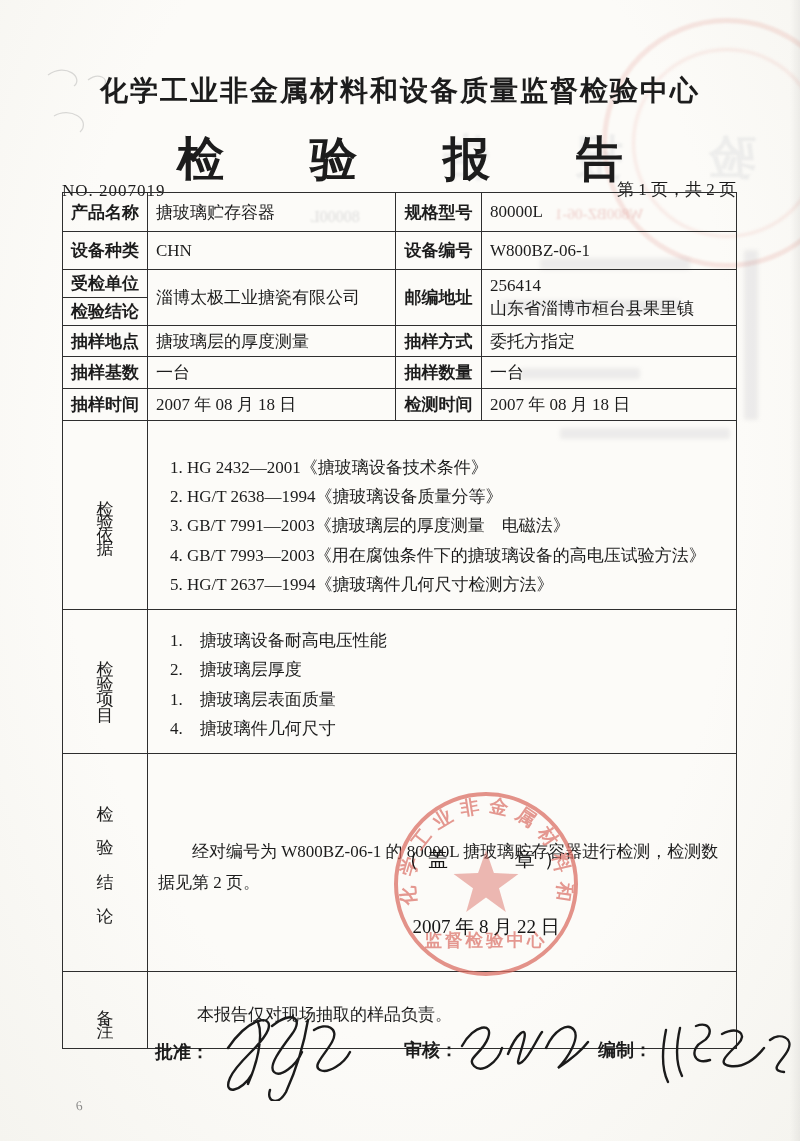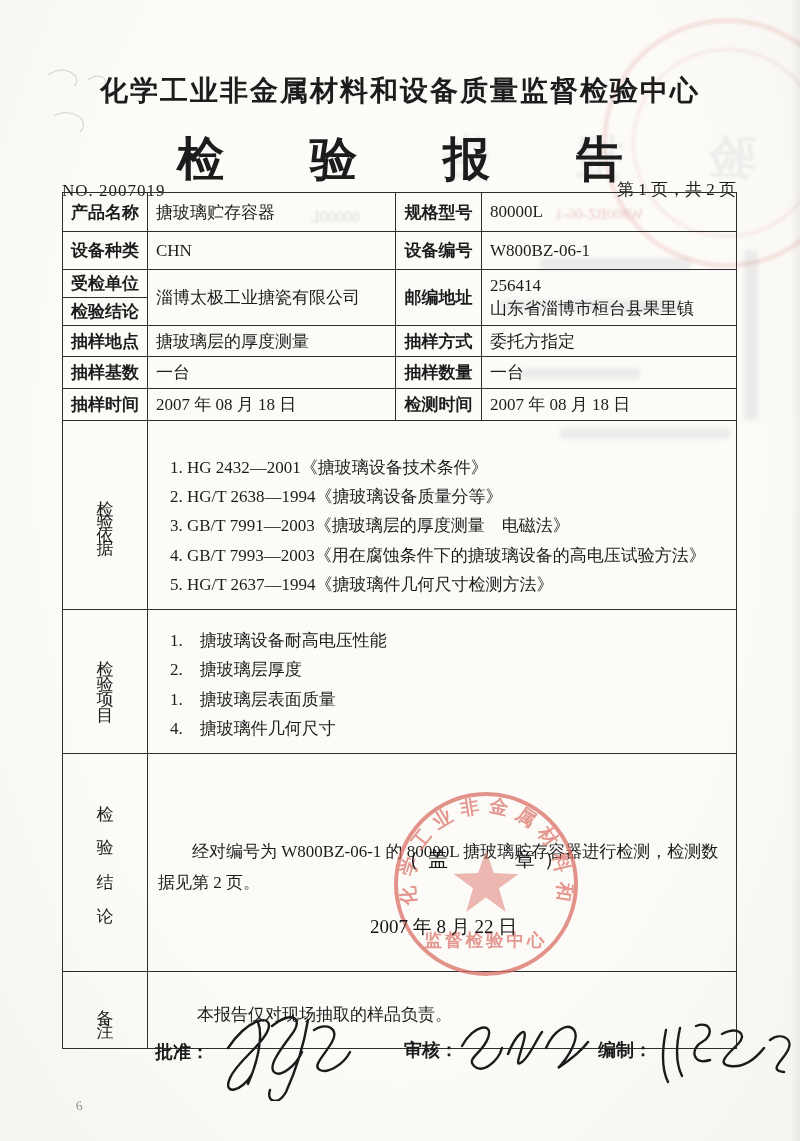--- a/index.html
+++ b/index.html
@@ -81,21 +81,21 @@
   .remark-text { padding: 8px 10px 0 10px; text-indent: 2.3em; }
   
   .stamp-wrap { position: absolute; left: 238px; top: 30px; width: 200px; height: 200px; opacity: .85; }
   .seal-note {
     position: absolute; left: 238px; top: 92px; width: 200px;
     text-align: center; font-size: 20px; letter-spacing: 9px;
     color:#151515; white-space: nowrap;
   }
   .seal-date {
     position: absolute; left: 222px; top: 160px; width: 232px;
-    font-size: 19px; color:#151515;
+    text-align: center; font-size: 19px; color:#151515;
   }
   
   .sign-row { position: absolute; left: 0; top: 1012px; width: 100%; height: 110px; }
   .sign-label {
     position: absolute; font-size: 18px;
     font-family: "Liberation Sans", "DejaVu Sans", sans-serif; font-weight: 700;
   }
   .lab-approve { left: 155px; top: 28px; }
   .lab-review  { left: 404px; top: 26px; }
   .lab-prepare { left: 598px; top: 26px; }

